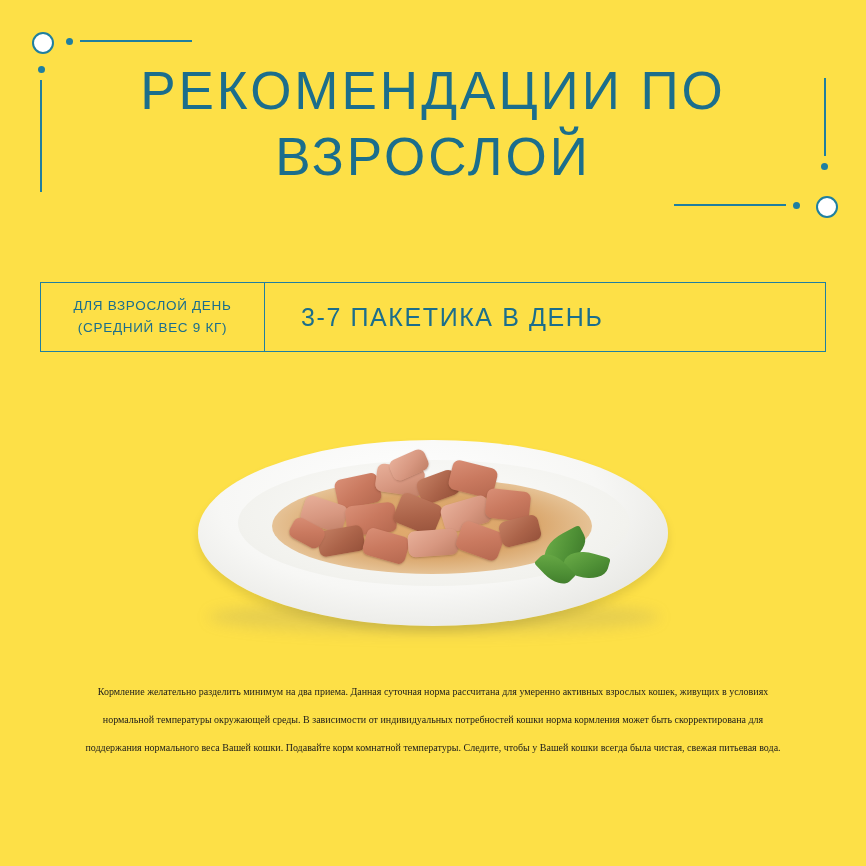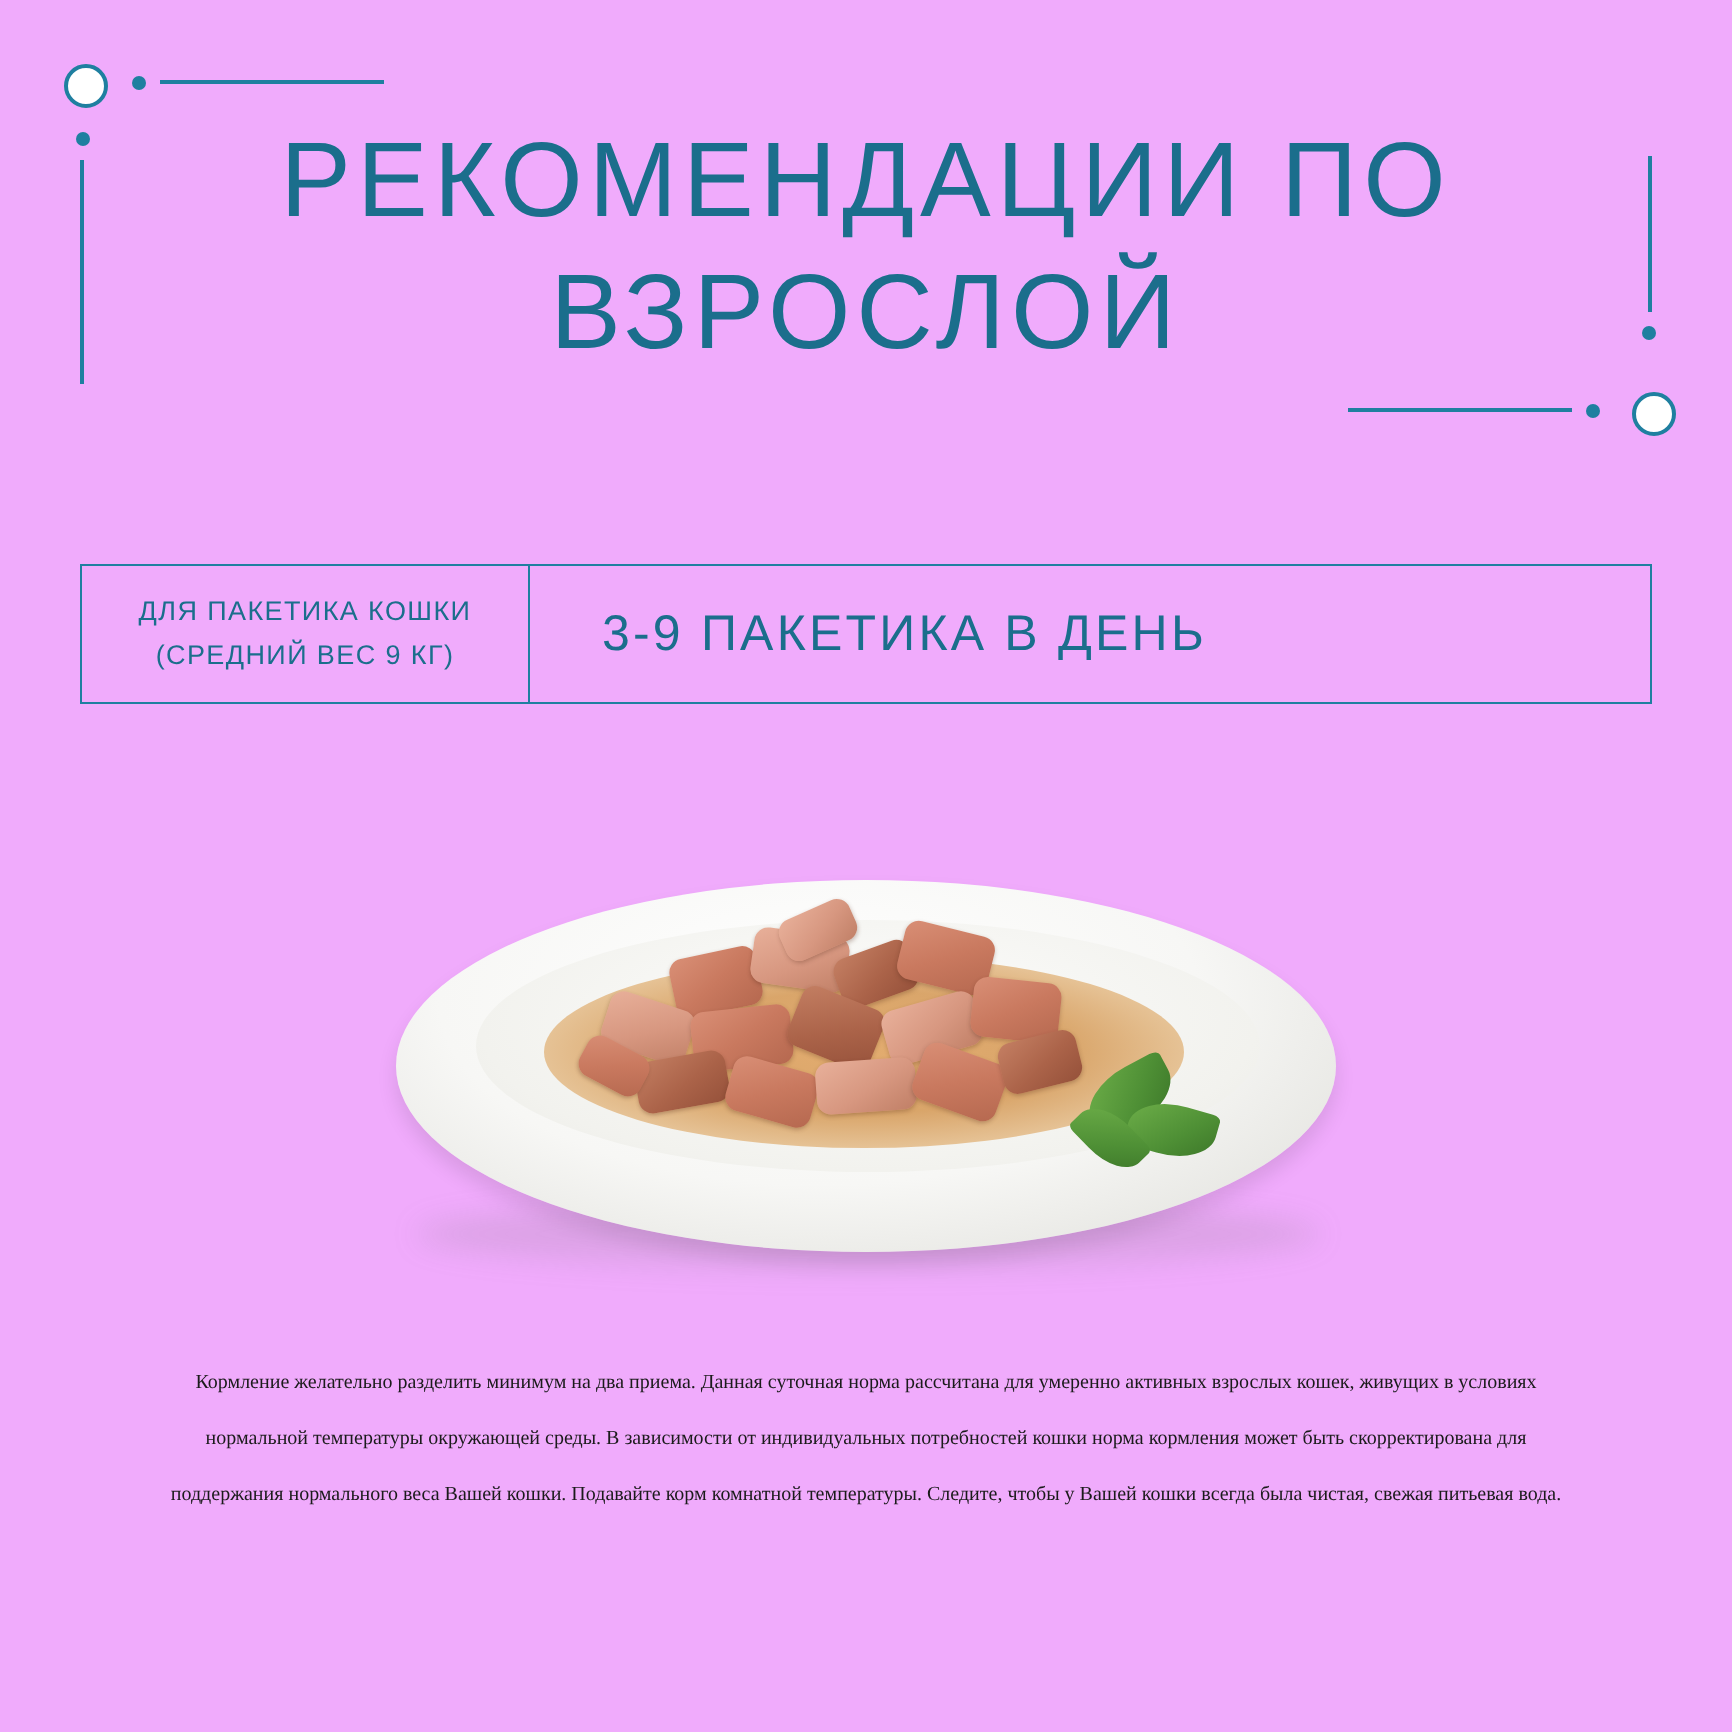--- a/index.html
+++ b/index.html
@@ -13,21 +13,21 @@
     font-family: "Liberation Sans", sans-serif;
     color: #14607d;
     position: relative;
     overflow: hidden;
   }
 
   .page {
     position: relative;
     width: 866px;
     height: 866px;
-    background: #f0abfc;
+    background: #fde047;
   }
 
   
   .deco {
     position: absolute;
     pointer-events: none;
   }
   .deco-circle {
     position: absolute;
     border: 2px solid #1f7fa0;
@@ -209,24 +209,24 @@
     <div class="deco-line" id="br-vline"></div>
   </div>
 
   <div class="title">
     <div>РЕКОМЕНДАЦИИ ПО</div>
     <div>ВЗРОСЛОЙ</div>
   </div>
 
   <div class="dose-box">
     <div class="dose-left">
-      <div class="dose-left-line">ДЛЯ ПАКЕТИКА КОШКИ</div>
+      <div class="dose-left-line">ДЛЯ ВЗРОСЛОЙ ДЕНЬ</div>
       <div class="dose-left-line">(СРЕДНИЙ ВЕС 9 КГ)</div>
     </div>
-    <div class="dose-right">3-9 ПАКЕТИКА В ДЕНЬ</div>
+    <div class="dose-right">3-7 ПАКЕТИКА В ДЕНЬ</div>
   </div>
 
   <div class="plate-wrap">
     <div class="plate-shadow"></div>
     <div class="plate"></div>
     <div class="plate-inner"></div>
     <div class="sauce"></div>
 
     <div class="chunk" style="left:186px; top:58px;  width:44px; height:30px; transform:rotate(-12deg);"></div>
     <div class="chunk light" style="left:226px; top:48px;  width:48px; height:28px; transform:rotate(8deg);"></div>

